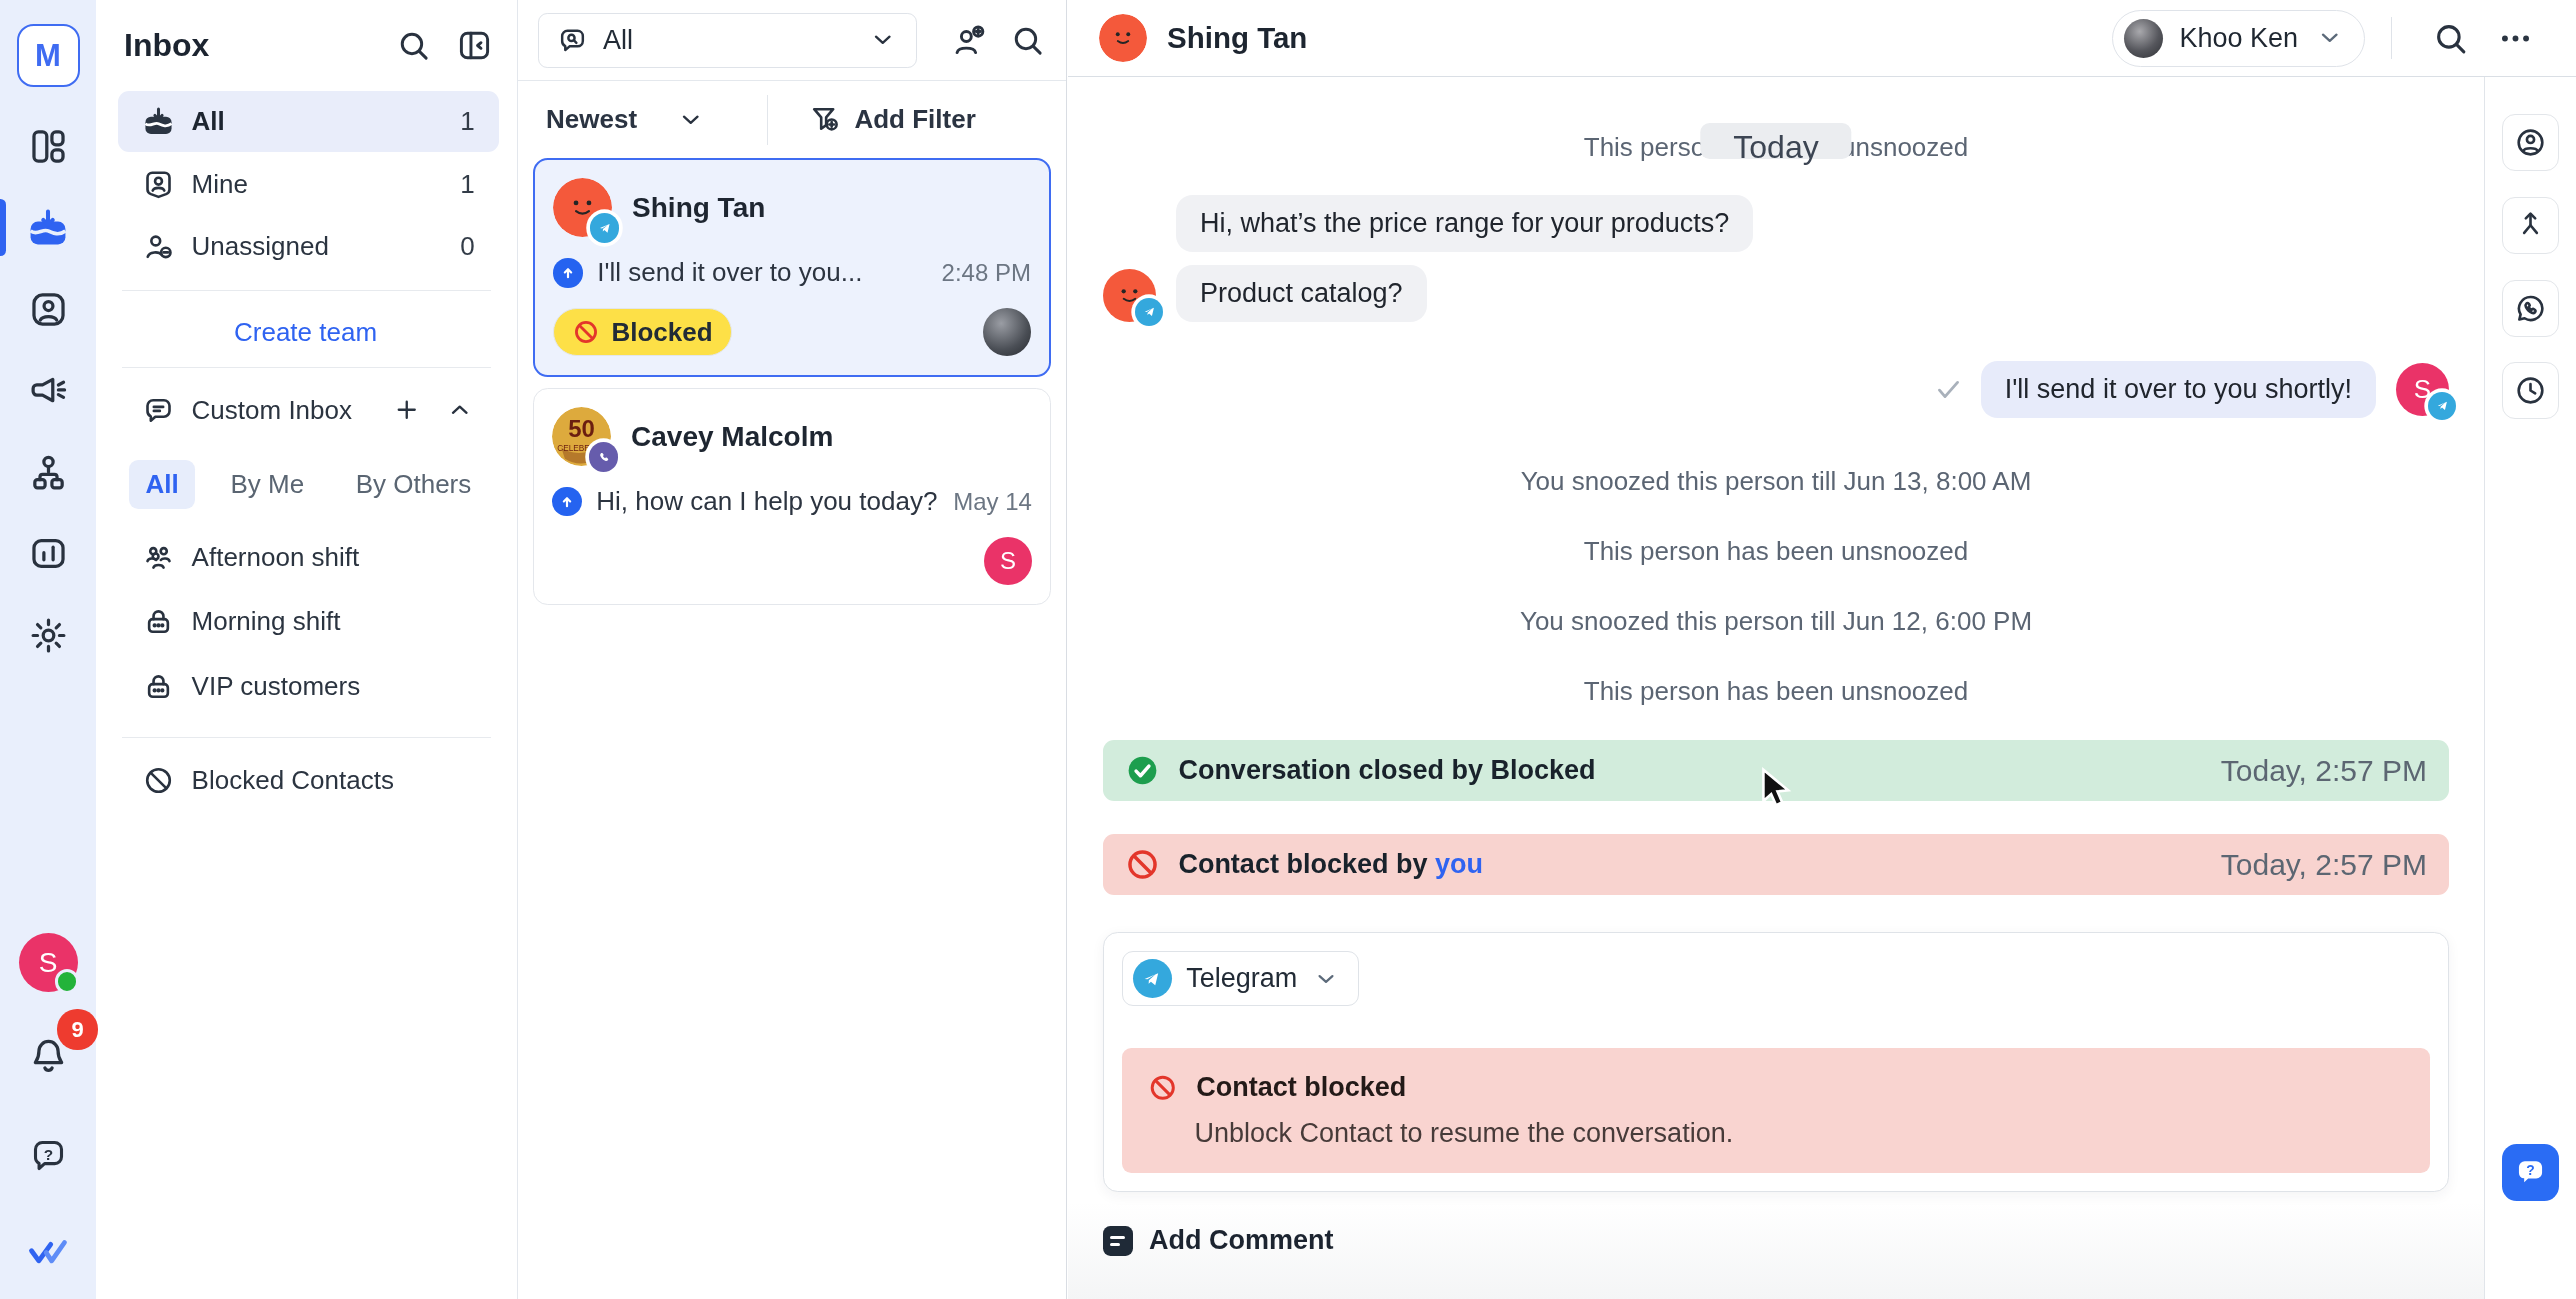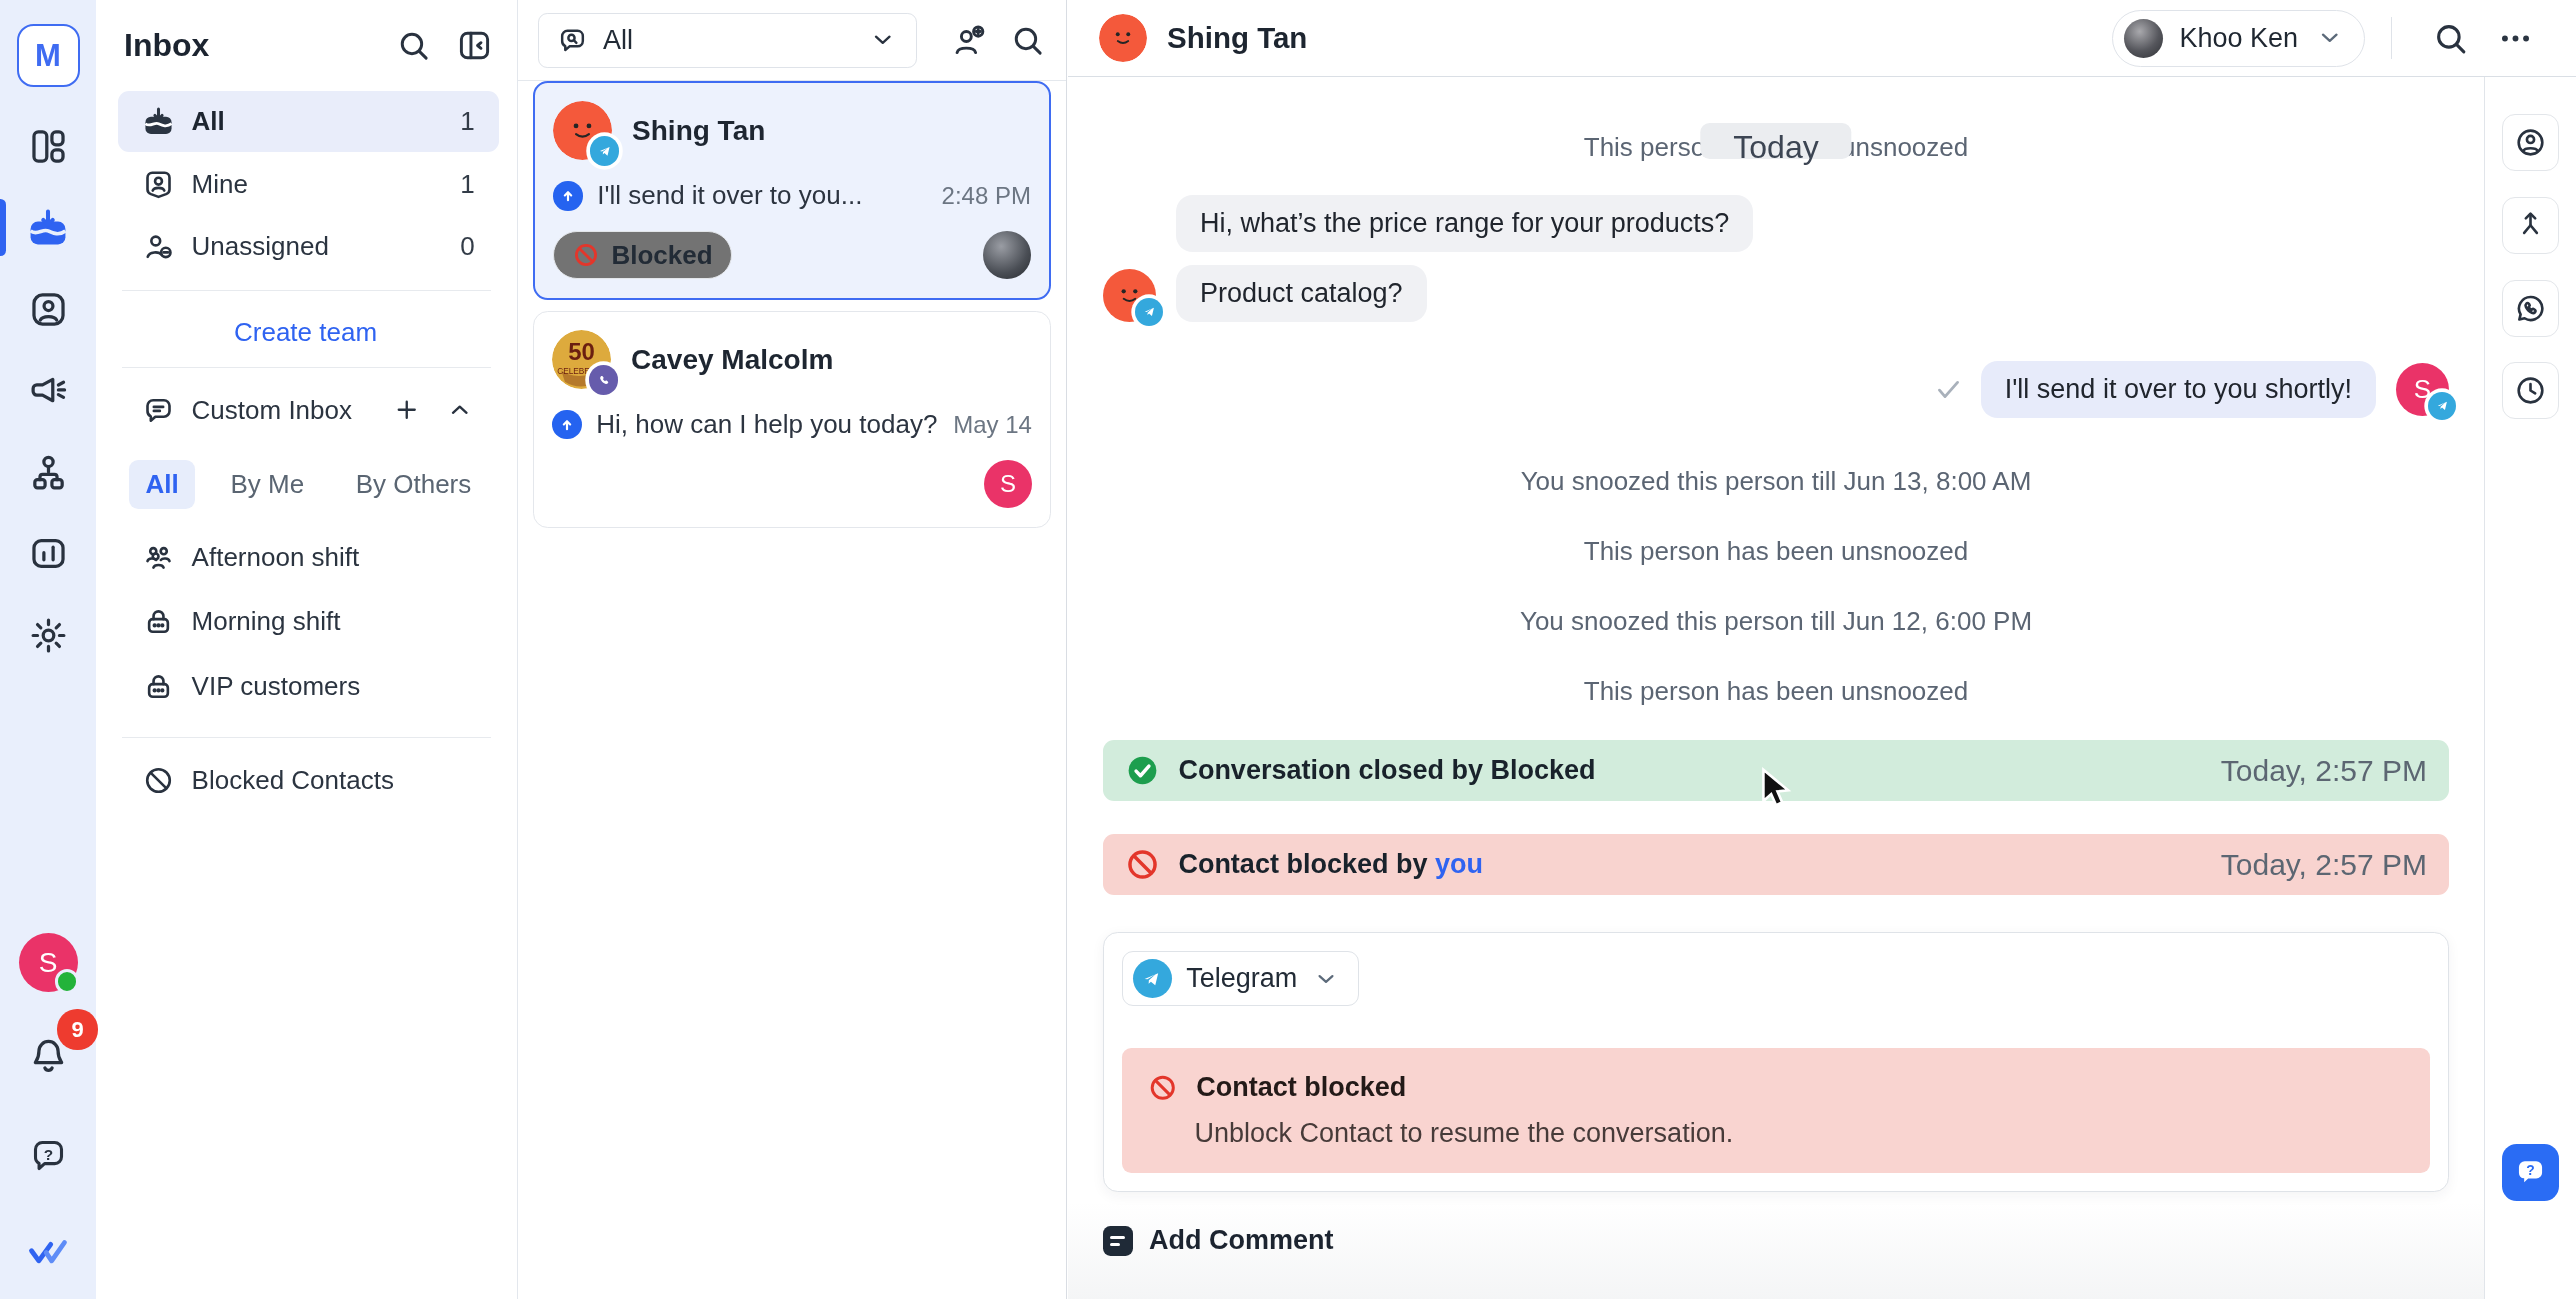--- a/index.html
+++ b/index.html
@@ -73,21 +73,21 @@
          box-shadow:0 0 0 3.7px #fff;display:flex;align-items:center;justify-content:center;}
   .badge.tg{background:#34a8dd;}
   .badge.vb{background:#665cac;}
   .cc-name{font-size:28px;font-weight:bold;color:#1e2631;}
   .cc-row2{display:flex;align-items:center;gap:14.7px;margin-top:20px;}
   .up-badge{width:29.5px;height:29.5px;border-radius:50%;background:#2563f0;flex:none;
             display:flex;align-items:center;justify-content:center;}
   .cc-preview{font-size:26px;color:#2c3440;white-space:nowrap;overflow:hidden;}
   .cc-time{margin-left:auto;font-size:24px;color:#6c7683;flex:none;}
   .cc-row3{display:flex;align-items:center;margin-top:20px;min-height:48px;}
-  .chip{display:inline-flex;align-items:center;gap:11px;height:48px;padding:0 18.4px;background:#737373;
+  .chip{display:inline-flex;align-items:center;gap:11px;height:48px;padding:0 18.4px;background:#fde047;
         border:1.8px solid #e3e6ea;border-radius:24px;font-size:26px;font-weight:bold;color:#222b36;box-sizing:border-box;}
   .assignee{margin-left:auto;width:48px;height:48px;border-radius:50%;display:flex;align-items:center;
             justify-content:center;color:#fff;font-size:24px;}
   .assignee.photo{background:radial-gradient(circle at 38% 32%,#9a9da4,#4a4e55 60%,#26292e);}
   .assignee.pink{background:#ea3368;}
 
   
   .main{position:absolute;left:1068px;top:0;width:1508px;height:1300px;display:flex;flex-direction:column;}
   .chat-header{height:77px;flex:none;display:flex;align-items:center;padding:0 28px 0 31px;
                border-bottom:0.9px solid #dadfe5;box-sizing:border-box;}
@@ -376,20 +376,35 @@
             <circle cx="18.3" cy="6.2" r="3"></circle>
             <path d="M18.3 4.8v2.8M16.9 6.2h2.8"></path>
           </svg>
         <svg class="ic" viewBox="0 0 24 24" width="37" height="37">
             <circle cx="11" cy="11" r="6.3"></circle>
             <path d="M15.8 15.8l4.4 4.4"></path>
           </svg>
       </span>
     </div>
 
+    <div class="sort-bar">
+      <span>Newest</span>
+      <svg class="ic sort-chev" viewBox="0 0 24 24" width="29.5" height="29.5">
+          <path d="M6.5 9.5 12 14.5l5.5-5"></path>
+        </svg>
+      <span class="vdiv"></span>
+      <span class="addfilter">
+        <svg class="ic" viewBox="0 0 24 24" width="33" height="33">
+            <path d="M4.5 4.5h13.8l-5.1 6v5.6l-3.6 2.6v-8.2z"></path>
+            <circle cx="17.2" cy="15.6" r="3.6" fill="#fff"></circle>
+            <path d="M17.2 13.9v3.4M15.5 15.6h3.4"></path>
+          </svg>
+        <span>Add Filter</span>
+      </span>
+    </div>
 
     <div class="conv-card selected">
       <div class="cc-row1">
         <span class="av-wrap">
           <svg class="av" viewBox="0 0 64 64">
               <circle cx="32" cy="32" r="32" fill="#f4593b"></circle>
               <path d="M20 6a32 32 0 0 0-6 50 32 32 0 0 1 6-50z" fill="#f78d75"></path>
               <ellipse cx="22" cy="4 6" rx="14" ry="16" fill="#f78d75" opacity="0"></ellipse>
               <circle cx="25" cy="27" r="2.6" fill="#252525"></circle>
               <circle cx="39" cy="27" r="2.6" fill="#252525"></circle>

